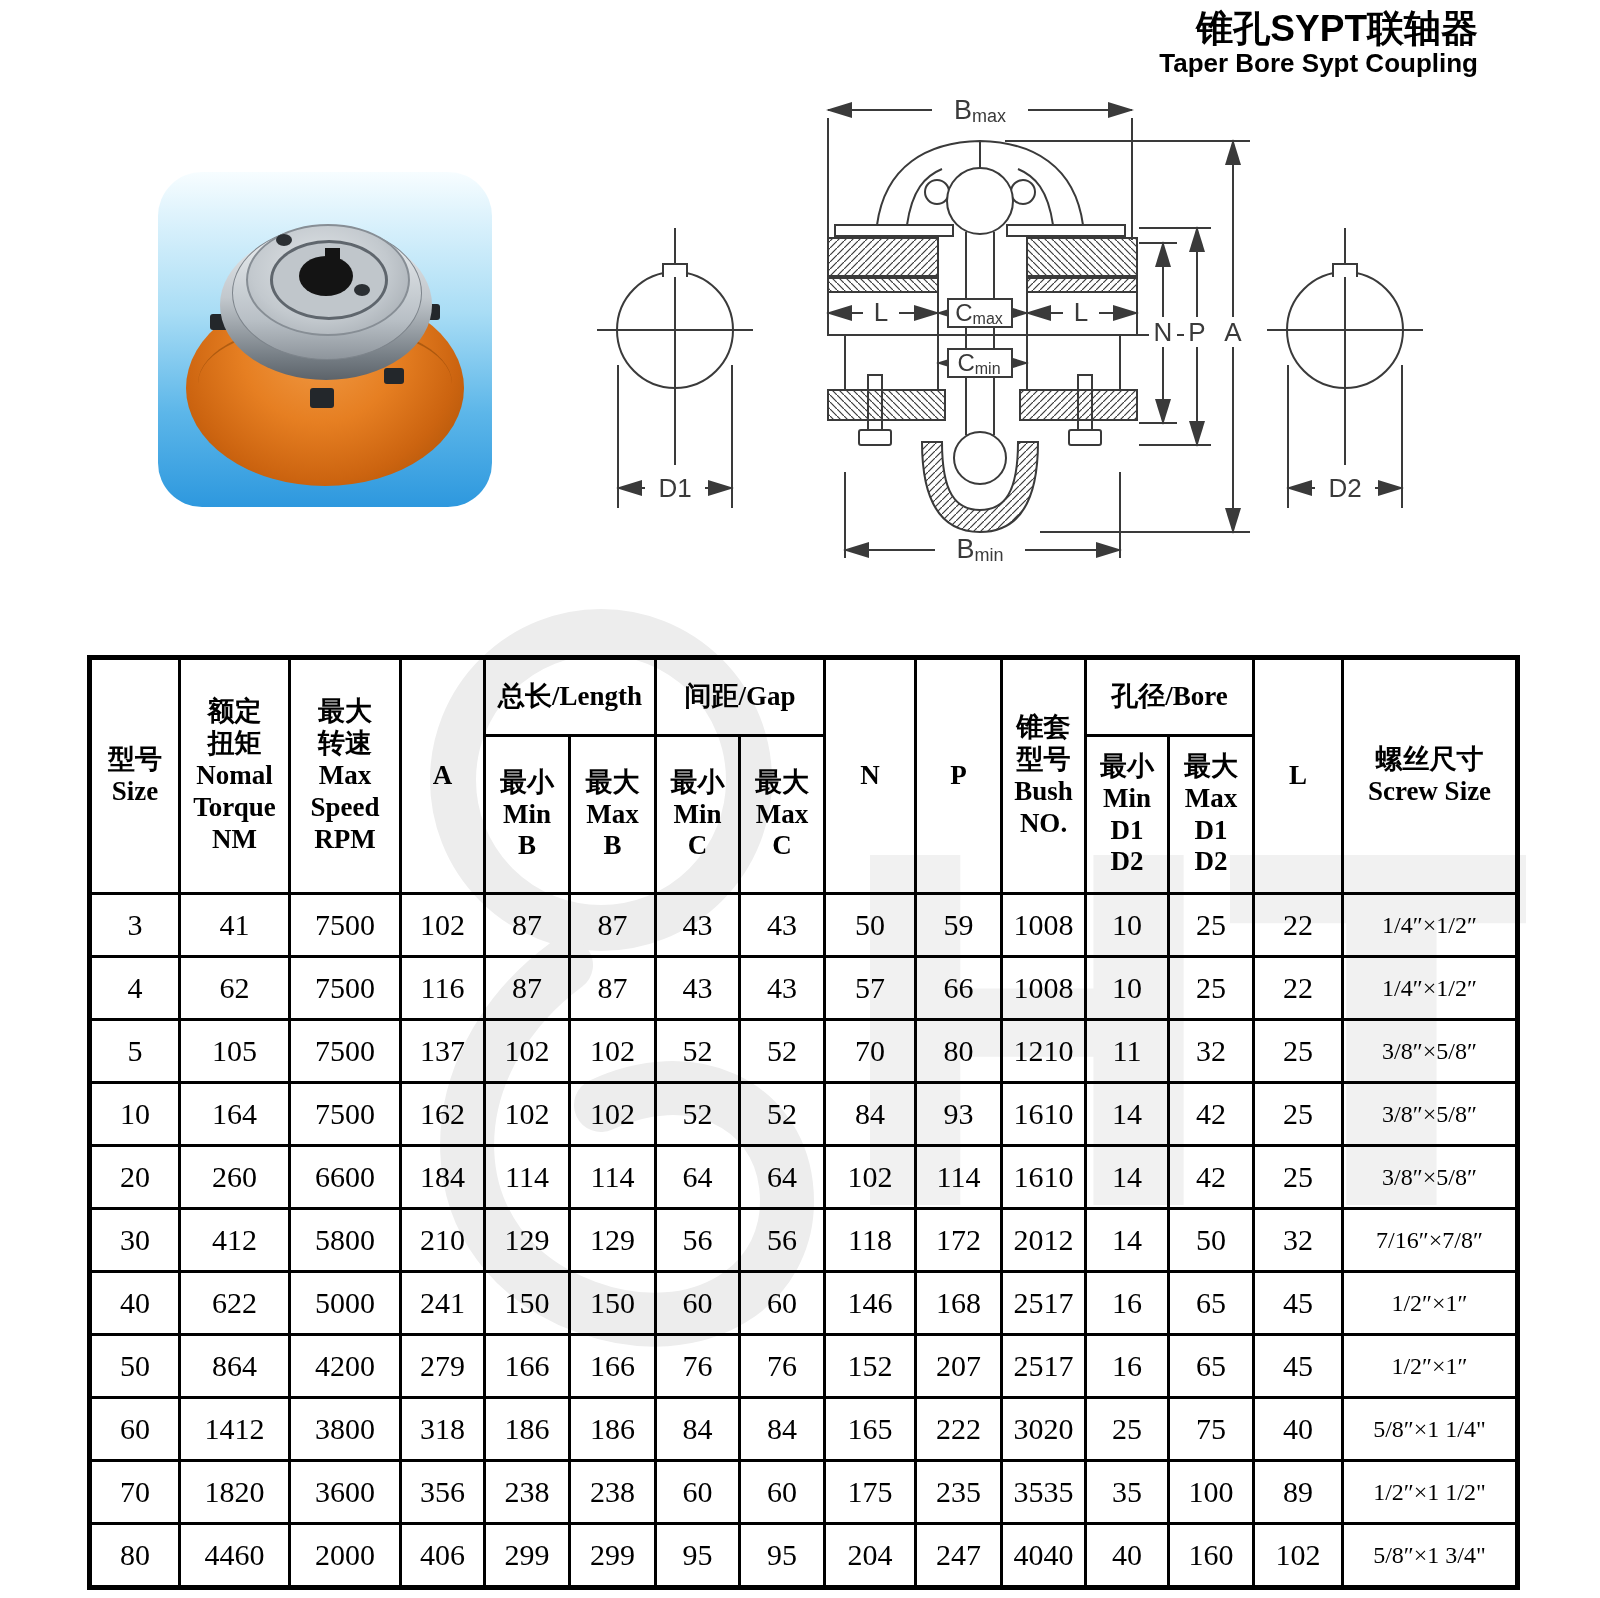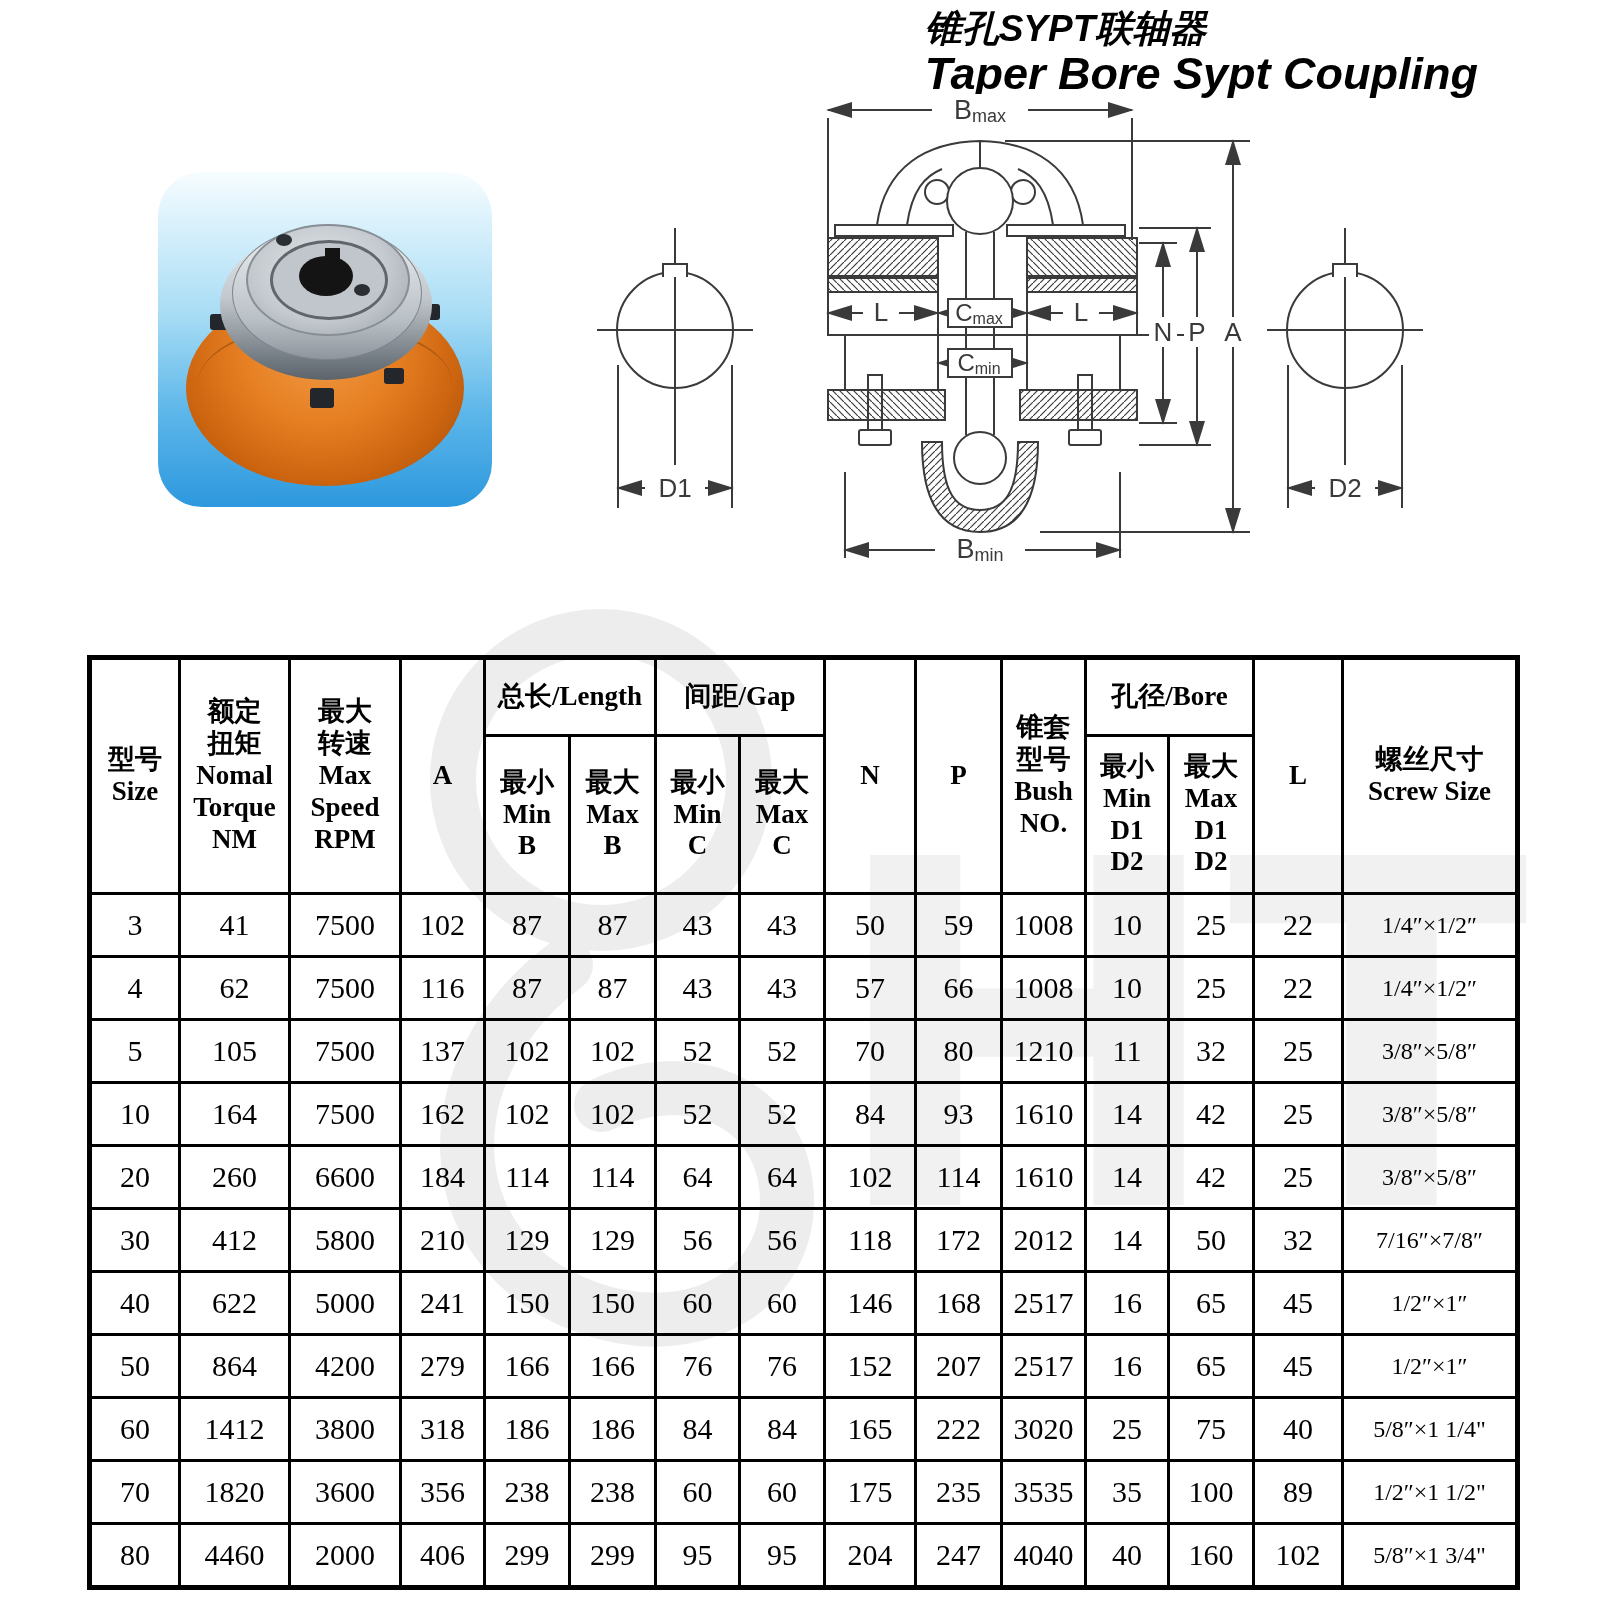--- a/index.html
+++ b/index.html
@@ -1,24 +1,24 @@
 <!DOCTYPE html>
 <html><head>
 <meta charset="utf-8">
 <style>
   html,body{margin:0;padding:0;}
   body{width:1600px;height:1598px;position:relative;background:#ffffff;
        font-family:"Liberation Serif","DejaVu Serif",serif;overflow:hidden;}
 
   
-  .titles{position:absolute;top:10px;right:122px;z-index:3;font-style:italic;}
+  .titles{position:absolute;top:10px;right:122px;text-align:right;z-index:3;}
   .title-zh{font-family:"Liberation Sans","DejaVu Sans",sans-serif;font-weight:bold;
             font-size:37px;line-height:1.05;color:#000;}
   .title-en{font-family:"Liberation Sans","DejaVu Sans",sans-serif;font-weight:bold;
-            font-size:45px;line-height:1.1;color:#000;}
+            font-size:26px;line-height:1.1;color:#000;}
 
   
   .photo{position:absolute;left:158px;top:172px;width:334px;height:335px;border-radius:44px;
          background:linear-gradient(180deg,#f7fdff 0%,#dcf2fc 14%,#a9ddf5 42%,#5cb6e9 72%,#2d98de 100%);
          z-index:3;overflow:hidden;}
   .photo *{position:absolute;}
   .tire{left:28px;top:118px;width:278px;height:196px;border-radius:50%;
         background:radial-gradient(ellipse at 48% 30%,#f09a45 0%,#e67f22 38%,#cc6410 68%,#9e4c06 100%);}
   .tire-seam{left:40px;top:150px;width:254px;height:120px;border-radius:50%;
         border-top:3px solid rgba(120,60,5,.45);background:transparent;}

